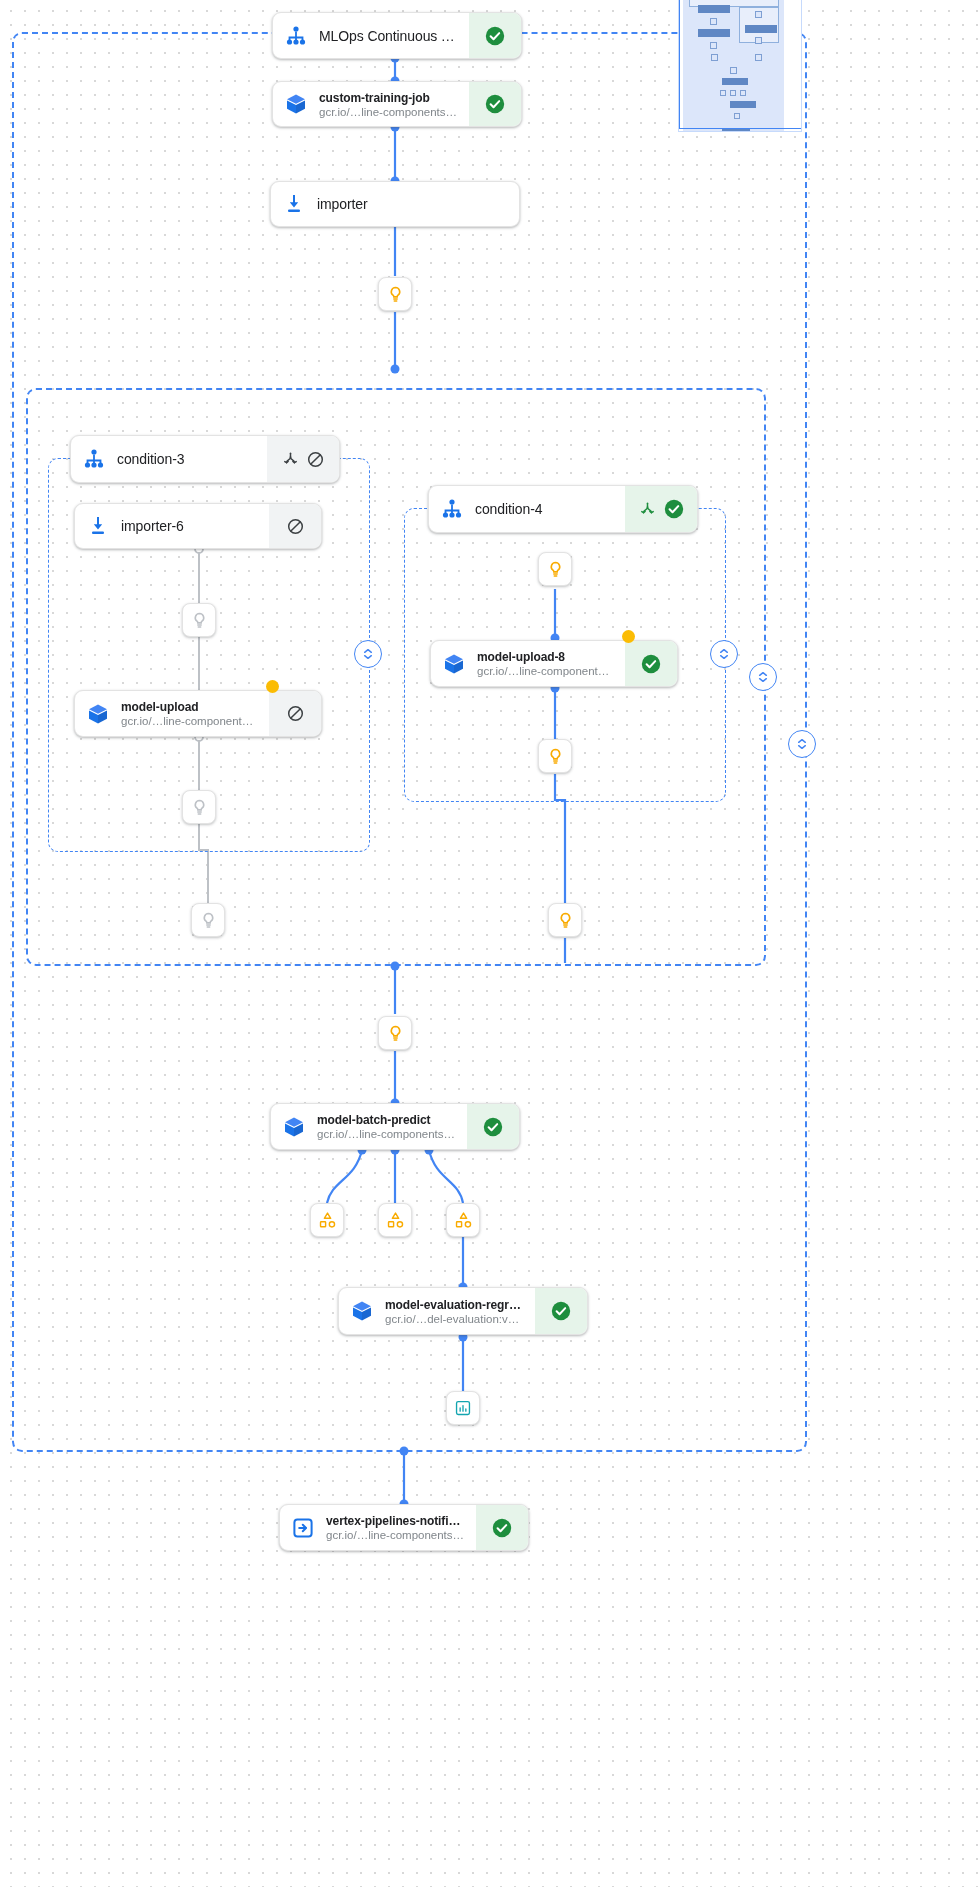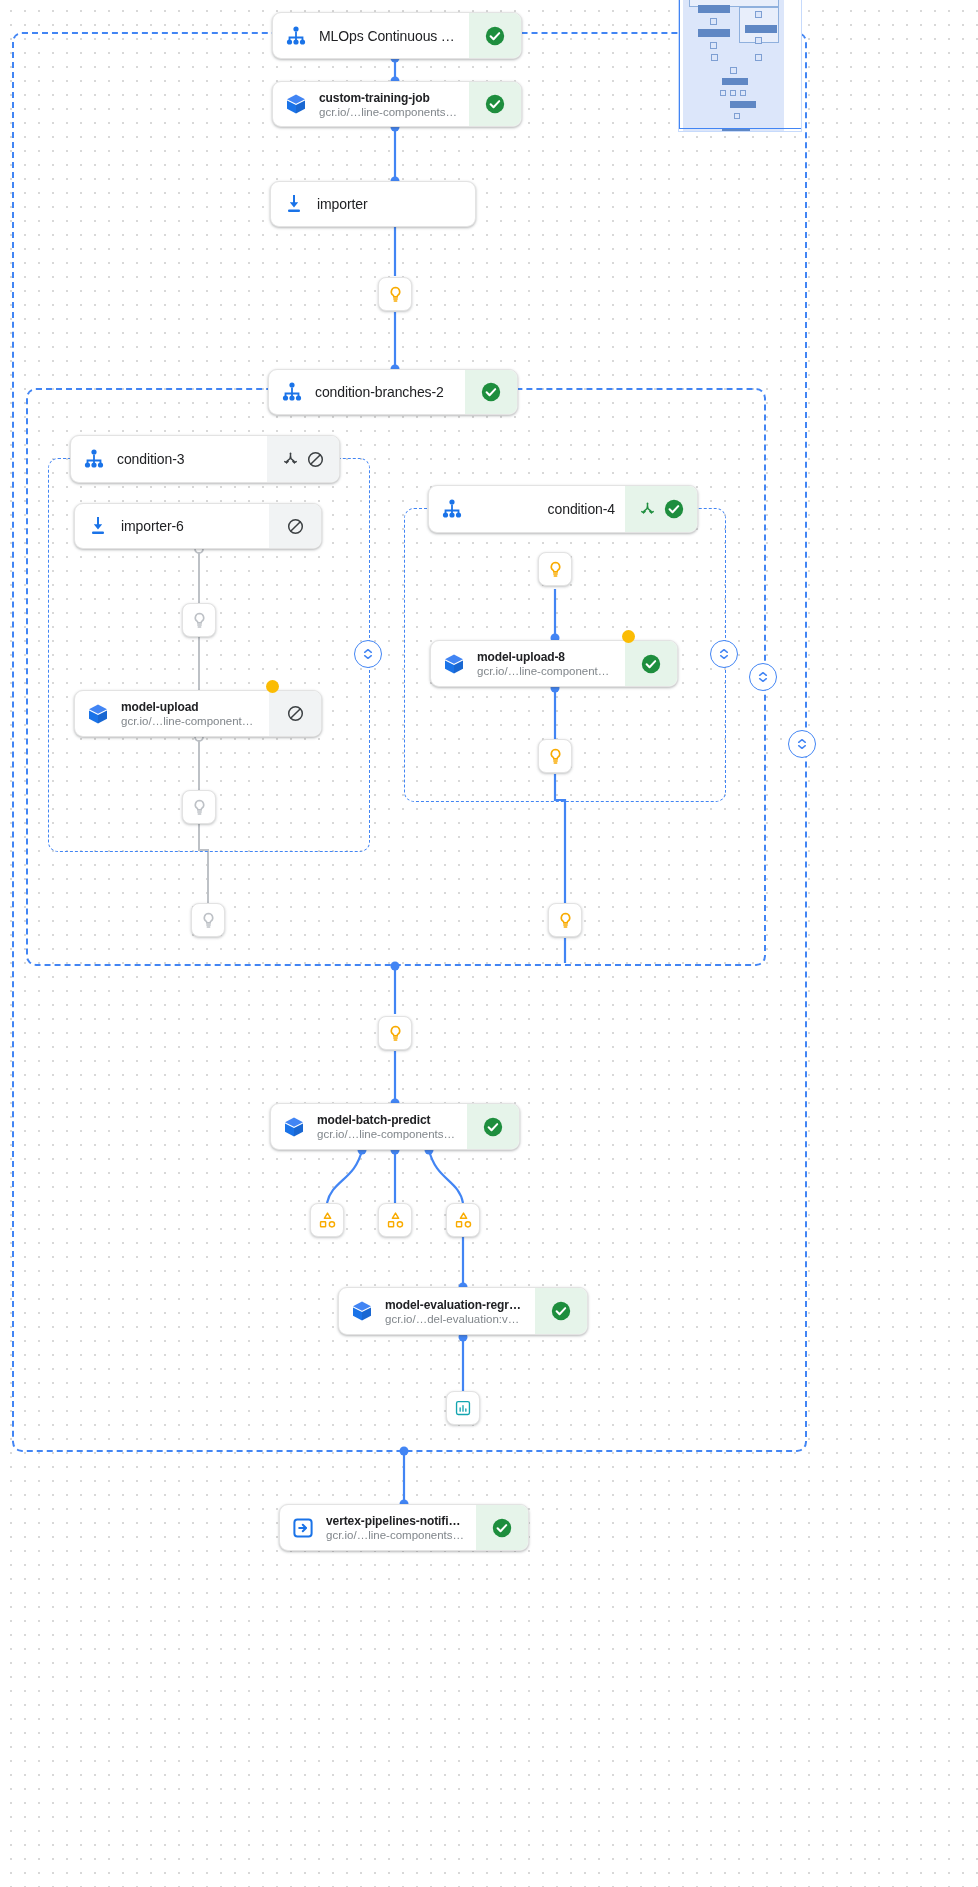--- a/index.html
+++ b/index.html
@@ -238,61 +238,41 @@
       <span class="n-sub">gcr.io/…line-components:2.6.0</span>
     </span>
     <span class="n-status ok">
       <svg width="22" height="22" viewBox="0 0 24 24">
         <circle cx="12" cy="12" r="10" fill="#1e8e3e"></circle>
         <path d="M7.2 12.3 l3.2 3.2 l6.2 -6.6" stroke="#ffffff" stroke-width="2.2" fill="none" stroke-linecap="round" stroke-linejoin="round"></path>
       </svg>
     </span>
   </div>
 
-  <div class="node" style="left:270px; top:181px; width:206px; height:46px;">
+  <div class="node" style="left:270px; top:181px; width:250px; height:46px;">
     <span class="n-icon">
       <svg width="24" height="24" viewBox="0 0 24 24" fill="#1a73e8">
         <path d="M11 3 h2 v7.2 h3.2 L12 15.4 L7.8 10.2 H11 Z"></path>
         <rect x="6" y="17.6" width="12" height="2.4" rx="1.1"></rect>
       </svg>
     </span>
     <span class="n-body">
       <span class="n-title regular">importer</span>
     </span>
     <span class="n-status none"></span>
   </div>
 
   <div class="chip" style="left:378px; top:277px;">
     <svg width="19" height="19" viewBox="0 0 24 24" fill="none" stroke="#f9ab00" stroke-width="2">
       <path d="M12 3.2 a5.4 5.4 0 0 0 -3.2 9.7 c0.7 0.6 1.1 1.3 1.1 2.1 h4.2 c0 -0.8 0.4 -1.5 1.1 -2.1 A5.4 5.4 0 0 0 12 3.2 Z"></path>
       <path d="M9.9 17.6 h4.2" stroke-linecap="round"></path>
       <path d="M10.5 20.2 h3" stroke-linecap="round"></path>
     </svg>
   </div>
 
-  <div class="node" style="left:268px; top:369px; width:250px; height:46px;">
-    <span class="n-icon">
-      <svg width="24" height="24" viewBox="0 0 24 24" fill="#1a73e8">
-        <circle cx="12" cy="5" r="2.6"></circle>
-        <path d="M12 7.6 L12 11 M5.5 16 L5.5 13.5 L18.5 13.5 L18.5 16 M12 11 L12 16" stroke="#1a73e8" stroke-width="1.8" fill="none"></path>
-        <circle cx="5.5" cy="18" r="2.6"></circle>
-        <circle cx="12" cy="18" r="2.6"></circle>
-        <circle cx="18.5" cy="18" r="2.6"></circle>
-      </svg>
-    </span>
-    <span class="n-body">
-      <span class="n-title regular">condition-branches-2</span>
-    </span>
-    <span class="n-status ok">
-      <svg width="22" height="22" viewBox="0 0 24 24">
-        <circle cx="12" cy="12" r="10" fill="#1e8e3e"></circle>
-        <path d="M7.2 12.3 l3.2 3.2 l6.2 -6.6" stroke="#ffffff" stroke-width="2.2" fill="none" stroke-linecap="round" stroke-linejoin="round"></path>
-      </svg>
-    </span>
-  </div>
 
   <div class="node" style="left:70px; top:435px; width:270px; height:48px;">
     <span class="n-icon">
       <svg width="24" height="24" viewBox="0 0 24 24" fill="#1a73e8">
         <circle cx="12" cy="5" r="2.6"></circle>
         <path d="M12 7.6 L12 11 M5.5 16 L5.5 13.5 L18.5 13.5 L18.5 16 M12 11 L12 16" stroke="#1a73e8" stroke-width="1.8" fill="none"></path>
         <circle cx="5.5" cy="18" r="2.6"></circle>
         <circle cx="12" cy="18" r="2.6"></circle>
         <circle cx="18.5" cy="18" r="2.6"></circle>
       </svg>
@@ -371,21 +351,21 @@
   </div>
 
   <div class="chip" style="left:191px; top:903px;">
     <svg width="19" height="19" viewBox="0 0 24 24" fill="none" stroke="#bdc1c6" stroke-width="2">
       <path d="M12 3.2 a5.4 5.4 0 0 0 -3.2 9.7 c0.7 0.6 1.1 1.3 1.1 2.1 h4.2 c0 -0.8 0.4 -1.5 1.1 -2.1 A5.4 5.4 0 0 0 12 3.2 Z"></path>
       <path d="M9.9 17.6 h4.2" stroke-linecap="round"></path>
       <path d="M10.5 20.2 h3" stroke-linecap="round"></path>
     </svg>
   </div>
 
-  <div class="node" style="left:428px; top:485px; width:270px; height:48px;text-align:right;">
+  <div class="node" style="left:428px; top:485px; width:270px; height:48px;">
     <span class="n-icon">
       <svg width="24" height="24" viewBox="0 0 24 24" fill="#1a73e8">
         <circle cx="12" cy="5" r="2.6"></circle>
         <path d="M12 7.6 L12 11 M5.5 16 L5.5 13.5 L18.5 13.5 L18.5 16 M12 11 L12 16" stroke="#1a73e8" stroke-width="1.8" fill="none"></path>
         <circle cx="5.5" cy="18" r="2.6"></circle>
         <circle cx="12" cy="18" r="2.6"></circle>
         <circle cx="18.5" cy="18" r="2.6"></circle>
       </svg>
     </span>
     <span class="n-body">

